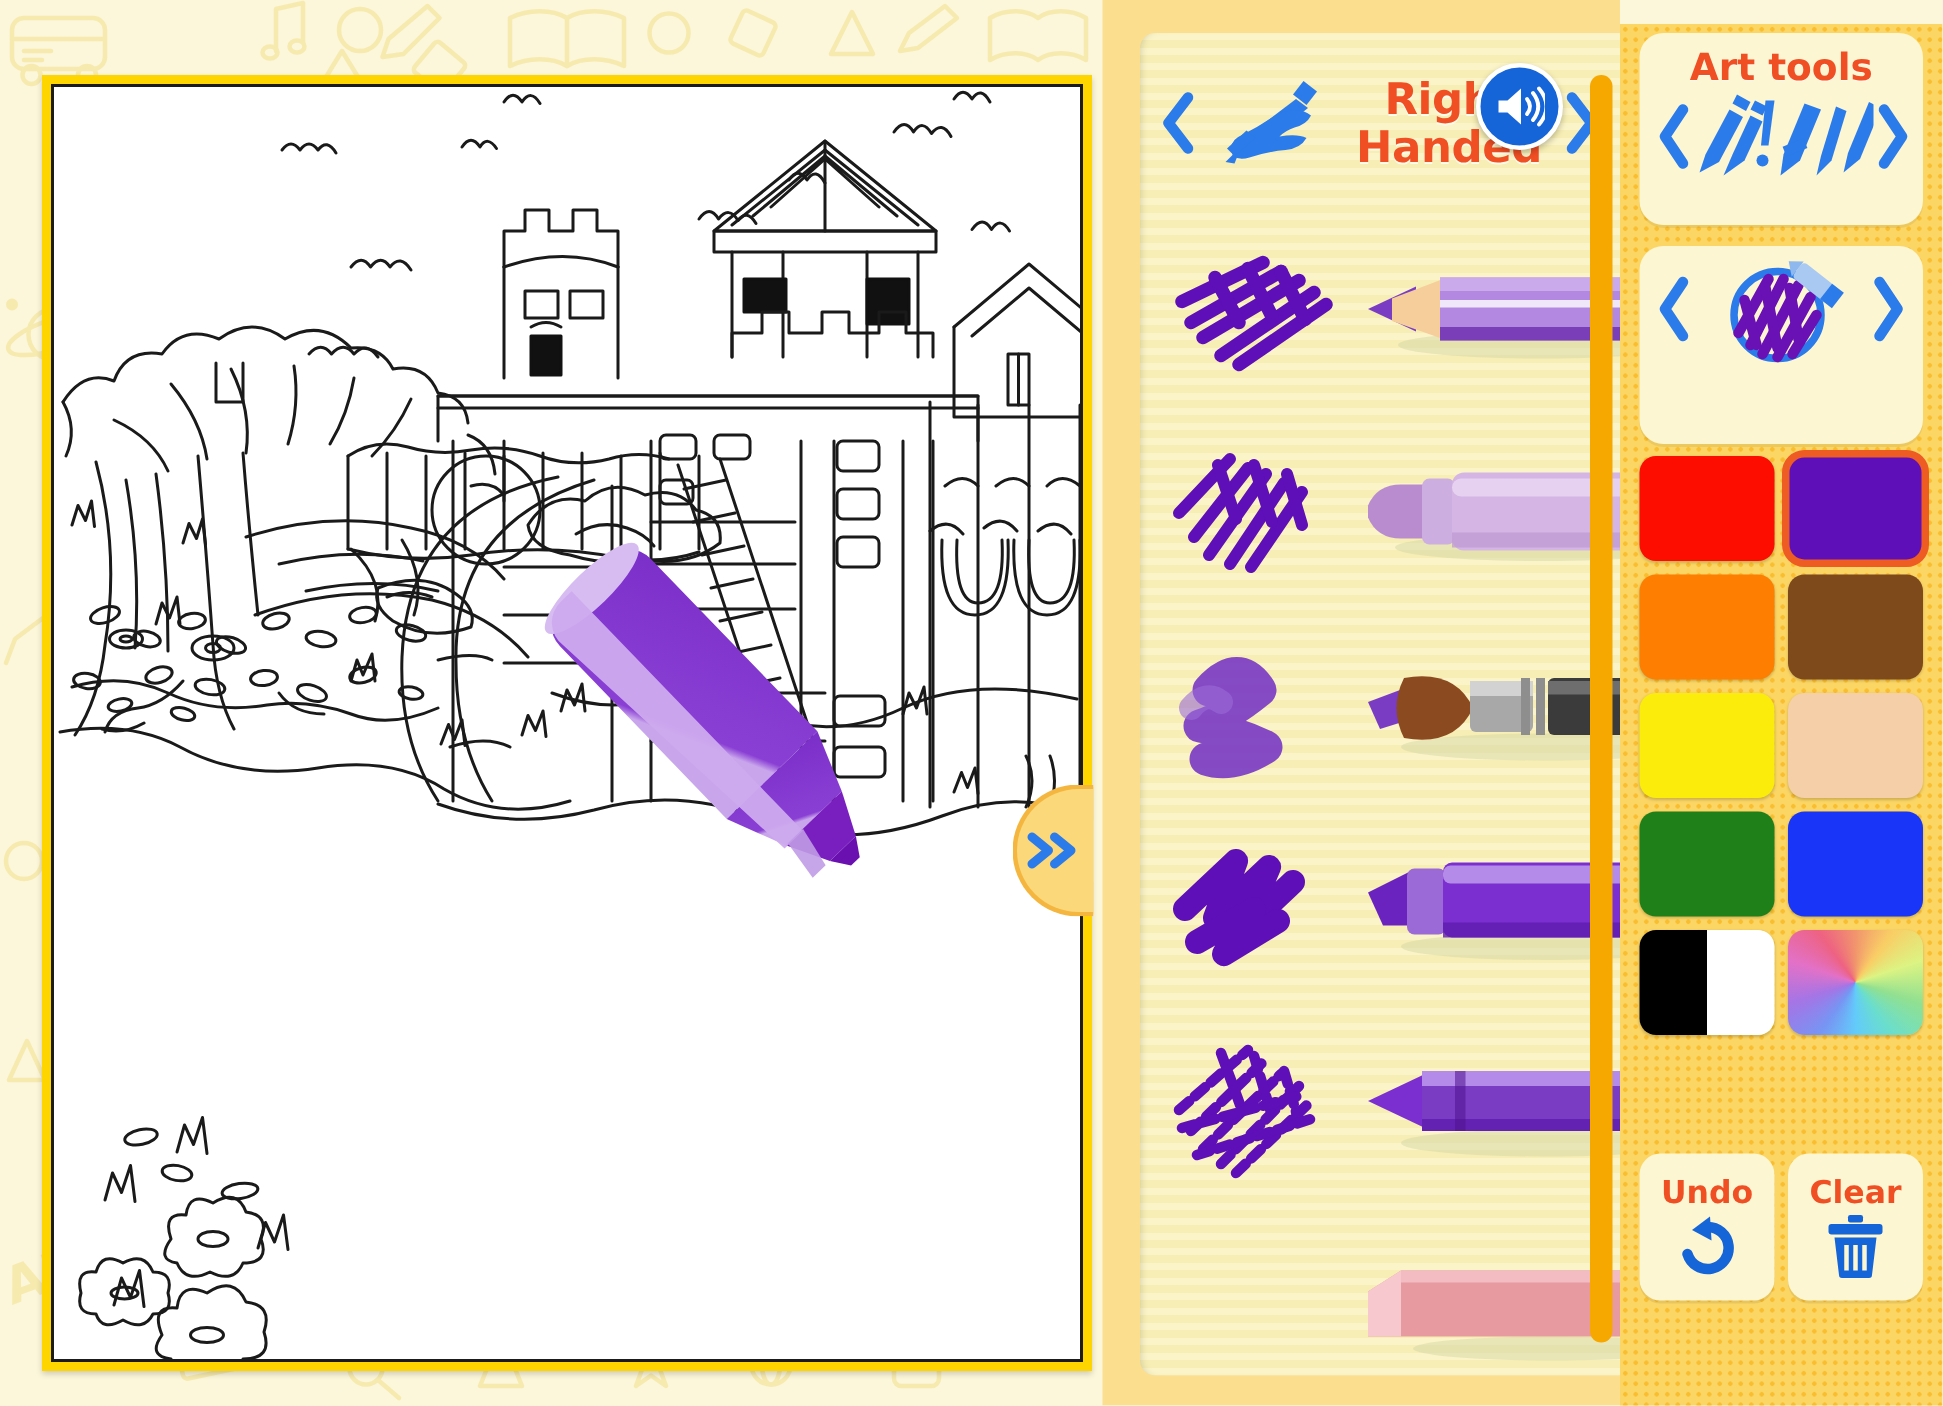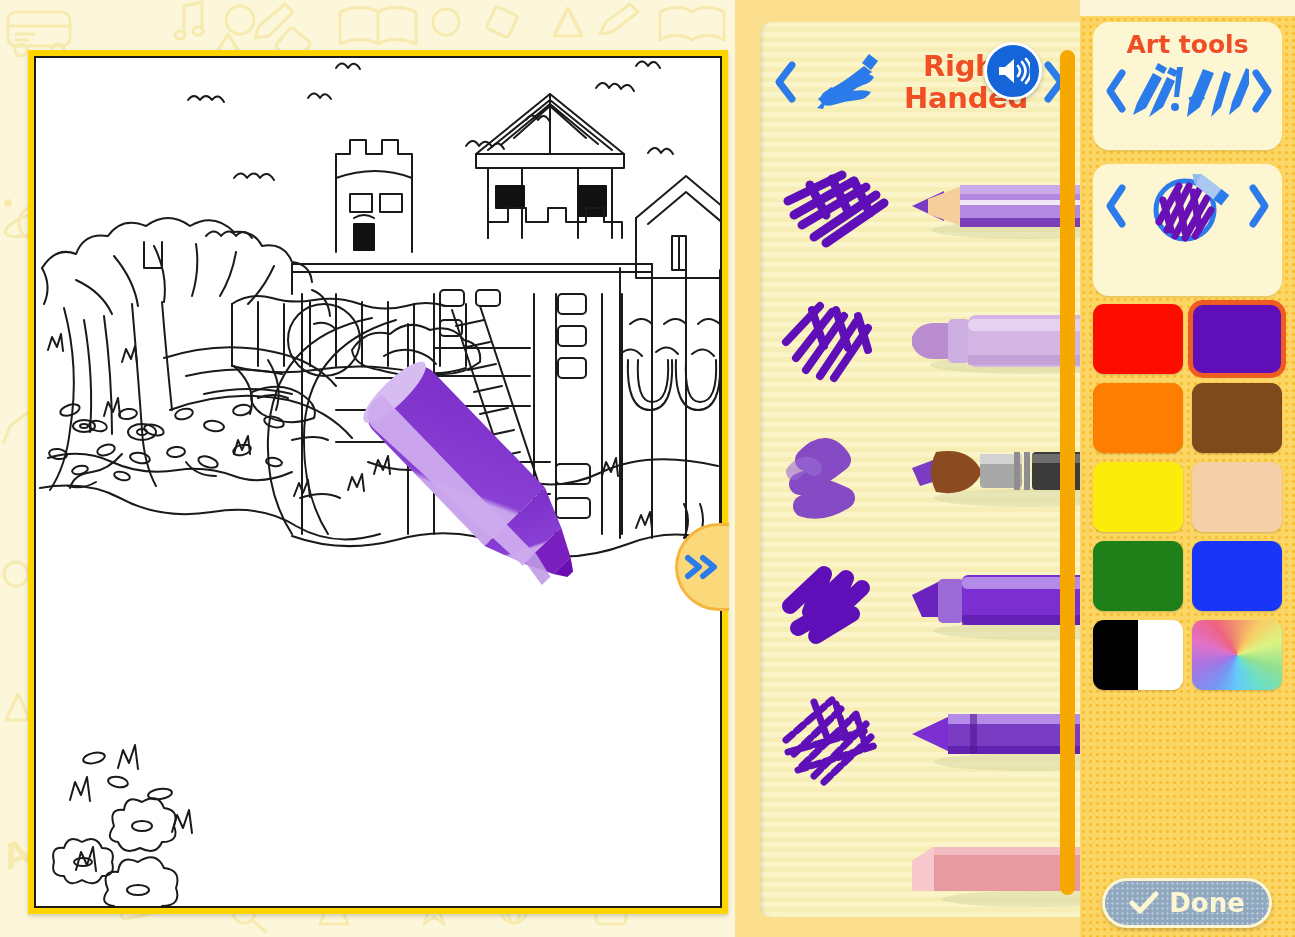--- a/index.html
+++ b/index.html
@@ -836,20 +836,38 @@
     <div class="swatch" style="background: rgb(253, 126, 0);"></div>
     <div class="swatch" style="background: rgb(126, 74, 28);"></div>
     <div class="swatch" style="background: rgb(251, 236, 11);"></div>
     <div class="swatch" style="background: rgb(245, 207, 168);"></div>
     <div class="swatch" style="background: rgb(31, 128, 25);"></div>
     <div class="swatch" style="background: rgb(24, 53, 248);"></div>
     <div class="swatch split"></div>
     <div class="swatch rainbow"></div>
   </div>
 
-
-  <div class="done-btn">
-    <svg width="30" height="26" viewBox="0 0 30 26">
-      <polyline points="3,13 11,21 27,4" fill="none" stroke="#FDF6D2" stroke-width="5" stroke-linecap="round" stroke-linejoin="round"></polyline>
-    </svg>
-    <div class="done-label">Done</div>
+  <div class="action-row">
+    <div class="action-btn">
+      <div class="action-label">Undo</div>
+      <svg width="46" height="44" viewBox="0 0 46 44">
+        <path d="M23 9 a14 14 0 1 1 -13 18" fill="none" stroke="#1565D8" stroke-width="7" stroke-linecap="round"></path>
+        <path d="M25 2 L13 11 L26 18 Z" fill="#1565D8"></path>
+      </svg>
+    </div>
+    <div class="action-btn">
+      <div class="action-label">Clear</div>
+      <svg width="44" height="44" viewBox="0 0 44 44">
+        <g fill="#1565D8">
+          <rect x="17" y="1" width="10" height="5" rx="1.5"></rect>
+          <rect x="4" y="7" width="36" height="7" rx="2"></rect>
+          <path d="M8 16 h28 l-3 25 a2 2 0 0 1 -2 2 h-18 a2 2 0 0 1 -2 -2 z"></path>
+        </g>
+        <g stroke="#FDF6D2" stroke-width="3">
+          <line x1="16" y1="21" x2="16" y2="38"></line>
+          <line x1="22" y1="21" x2="22" y2="38"></line>
+          <line x1="28" y1="21" x2="28" y2="38"></line>
+        </g>
+      </svg>
+    </div>
   </div>
+
 </div>
 
 </body></html>

